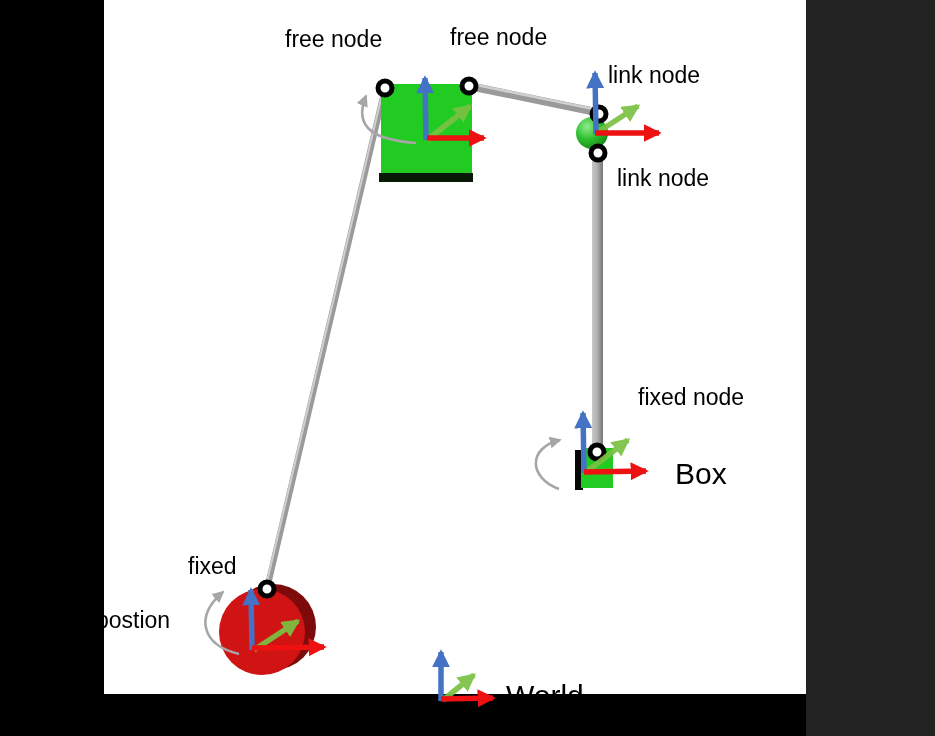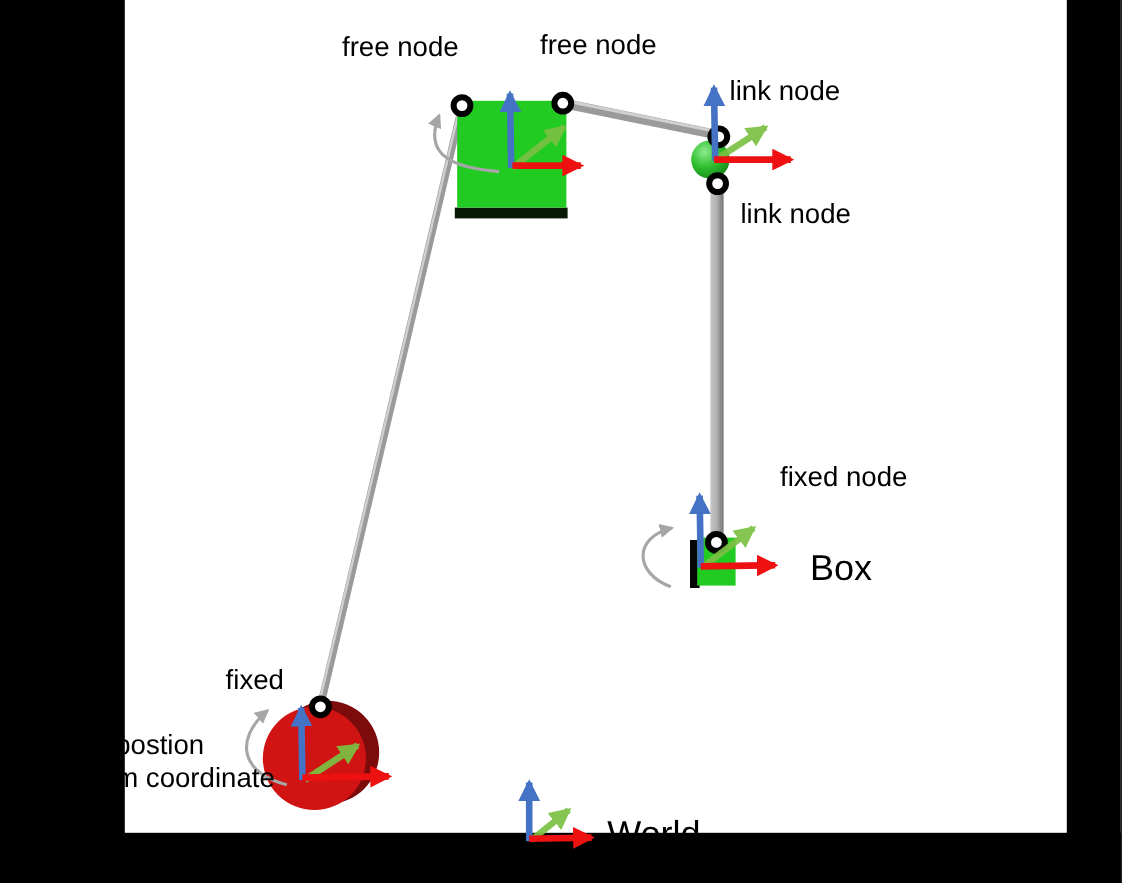--- a/index.html
+++ b/index.html
@@ -1,17 +1,17 @@
 <!DOCTYPE html>
 <html style="--background: #ffffff; --frame-bars: #000000; --label-text: #000000; --axis-x-red: #ed1111; --axis-y-green: #7bc143; --axis-z-blue: #4472c4; --body-green: #21cb21; --body-green-dark: #081a06; --sphere-green: #2fbf2f; --winch-red: #d01313; --winch-red-dark: #7d0b0b; --rod-gray: #9a9a9a; --rod-highlight: #d0d0d0; --annotation-gray: #a6a6a6; --node-ring-black: #000000;"><head>
 <meta charset="utf-8">
 <style>
   html,body{margin:0;padding:0;background:#222;}
   .stage{
-    position:relative;width:934px;height:736px;overflow:hidden;
+    position:relative;width:806px;height:736px;overflow:hidden;
     background:var(--background,#ffffff);
     font-family:"Liberation Sans", sans-serif;
   }
   .scene-svg{position:absolute;left:0;top:0;z-index:1;}
   .overlay-svg{position:absolute;left:0;top:0;z-index:4;pointer-events:none;}
   .label{position:absolute;color:var(--label-text,#000);white-space:nowrap;z-index:2;line-height:1.05;}
   .label.small{font-size:23px;}
   .label.big{font-size:30px;}
   .bar{position:absolute;background:var(--frame-bars,#000);z-index:3;}
   #bar-left{left:0;top:0;width:104px;height:736px;}
@@ -130,25 +130,24 @@
       <line x1="254" y1="650" x2="298" y2="621" class="ax-y" marker-end="url(#mY)"></line>
       <line x1="252" y1="650" x2="251" y2="590" class="ax-z" marker-end="url(#mZ)"></line>
       <line x1="252" y1="648" x2="324" y2="647" class="ax-x" marker-end="url(#mX)"></line>
     </g>
   </svg>
 
   <div class="label small" style="left:285px;top:27px;">free node</div>
   <div class="label small" style="left:450px;top:25px;">free node</div>
   <div class="label small" style="left:608px;top:63px;">link node</div>
   <div class="label small" style="left:617px;top:166px;">link node</div>
-  <div class="label small" style="left:638px;top:385px;margin-left:12px;">fixed node</div>
+  <div class="label small" style="left:638px;top:385px;">fixed node</div>
   <div class="label big" style="left:675px;top:458px;">Box</div>
   <div class="label small" style="left:188px;top:554px;">fixed</div>
   <div class="label small" style="left:96px;top:608px;">postion</div>
-  <div class="label small" style="left:96px;top:636px;">m coordinate</div>
   <div class="label big" style="left:506px;top:680px;">World</div>
 
   <div class="bar" id="bar-left"></div>
   <div class="bar" id="bar-right"></div>
   <div class="bar" id="bar-bottom"></div>
 
   <svg class="overlay-svg" width="935" height="736" viewBox="0 0 935 736">
     <defs>
       <marker id="mX2" viewBox="0 0 10 10" refX="8.5" refY="5" markerWidth="3.3" markerHeight="3.3" orient="auto">
         <path d="M0,0 L10,5 L0,10 z" class="head-x"></path>

